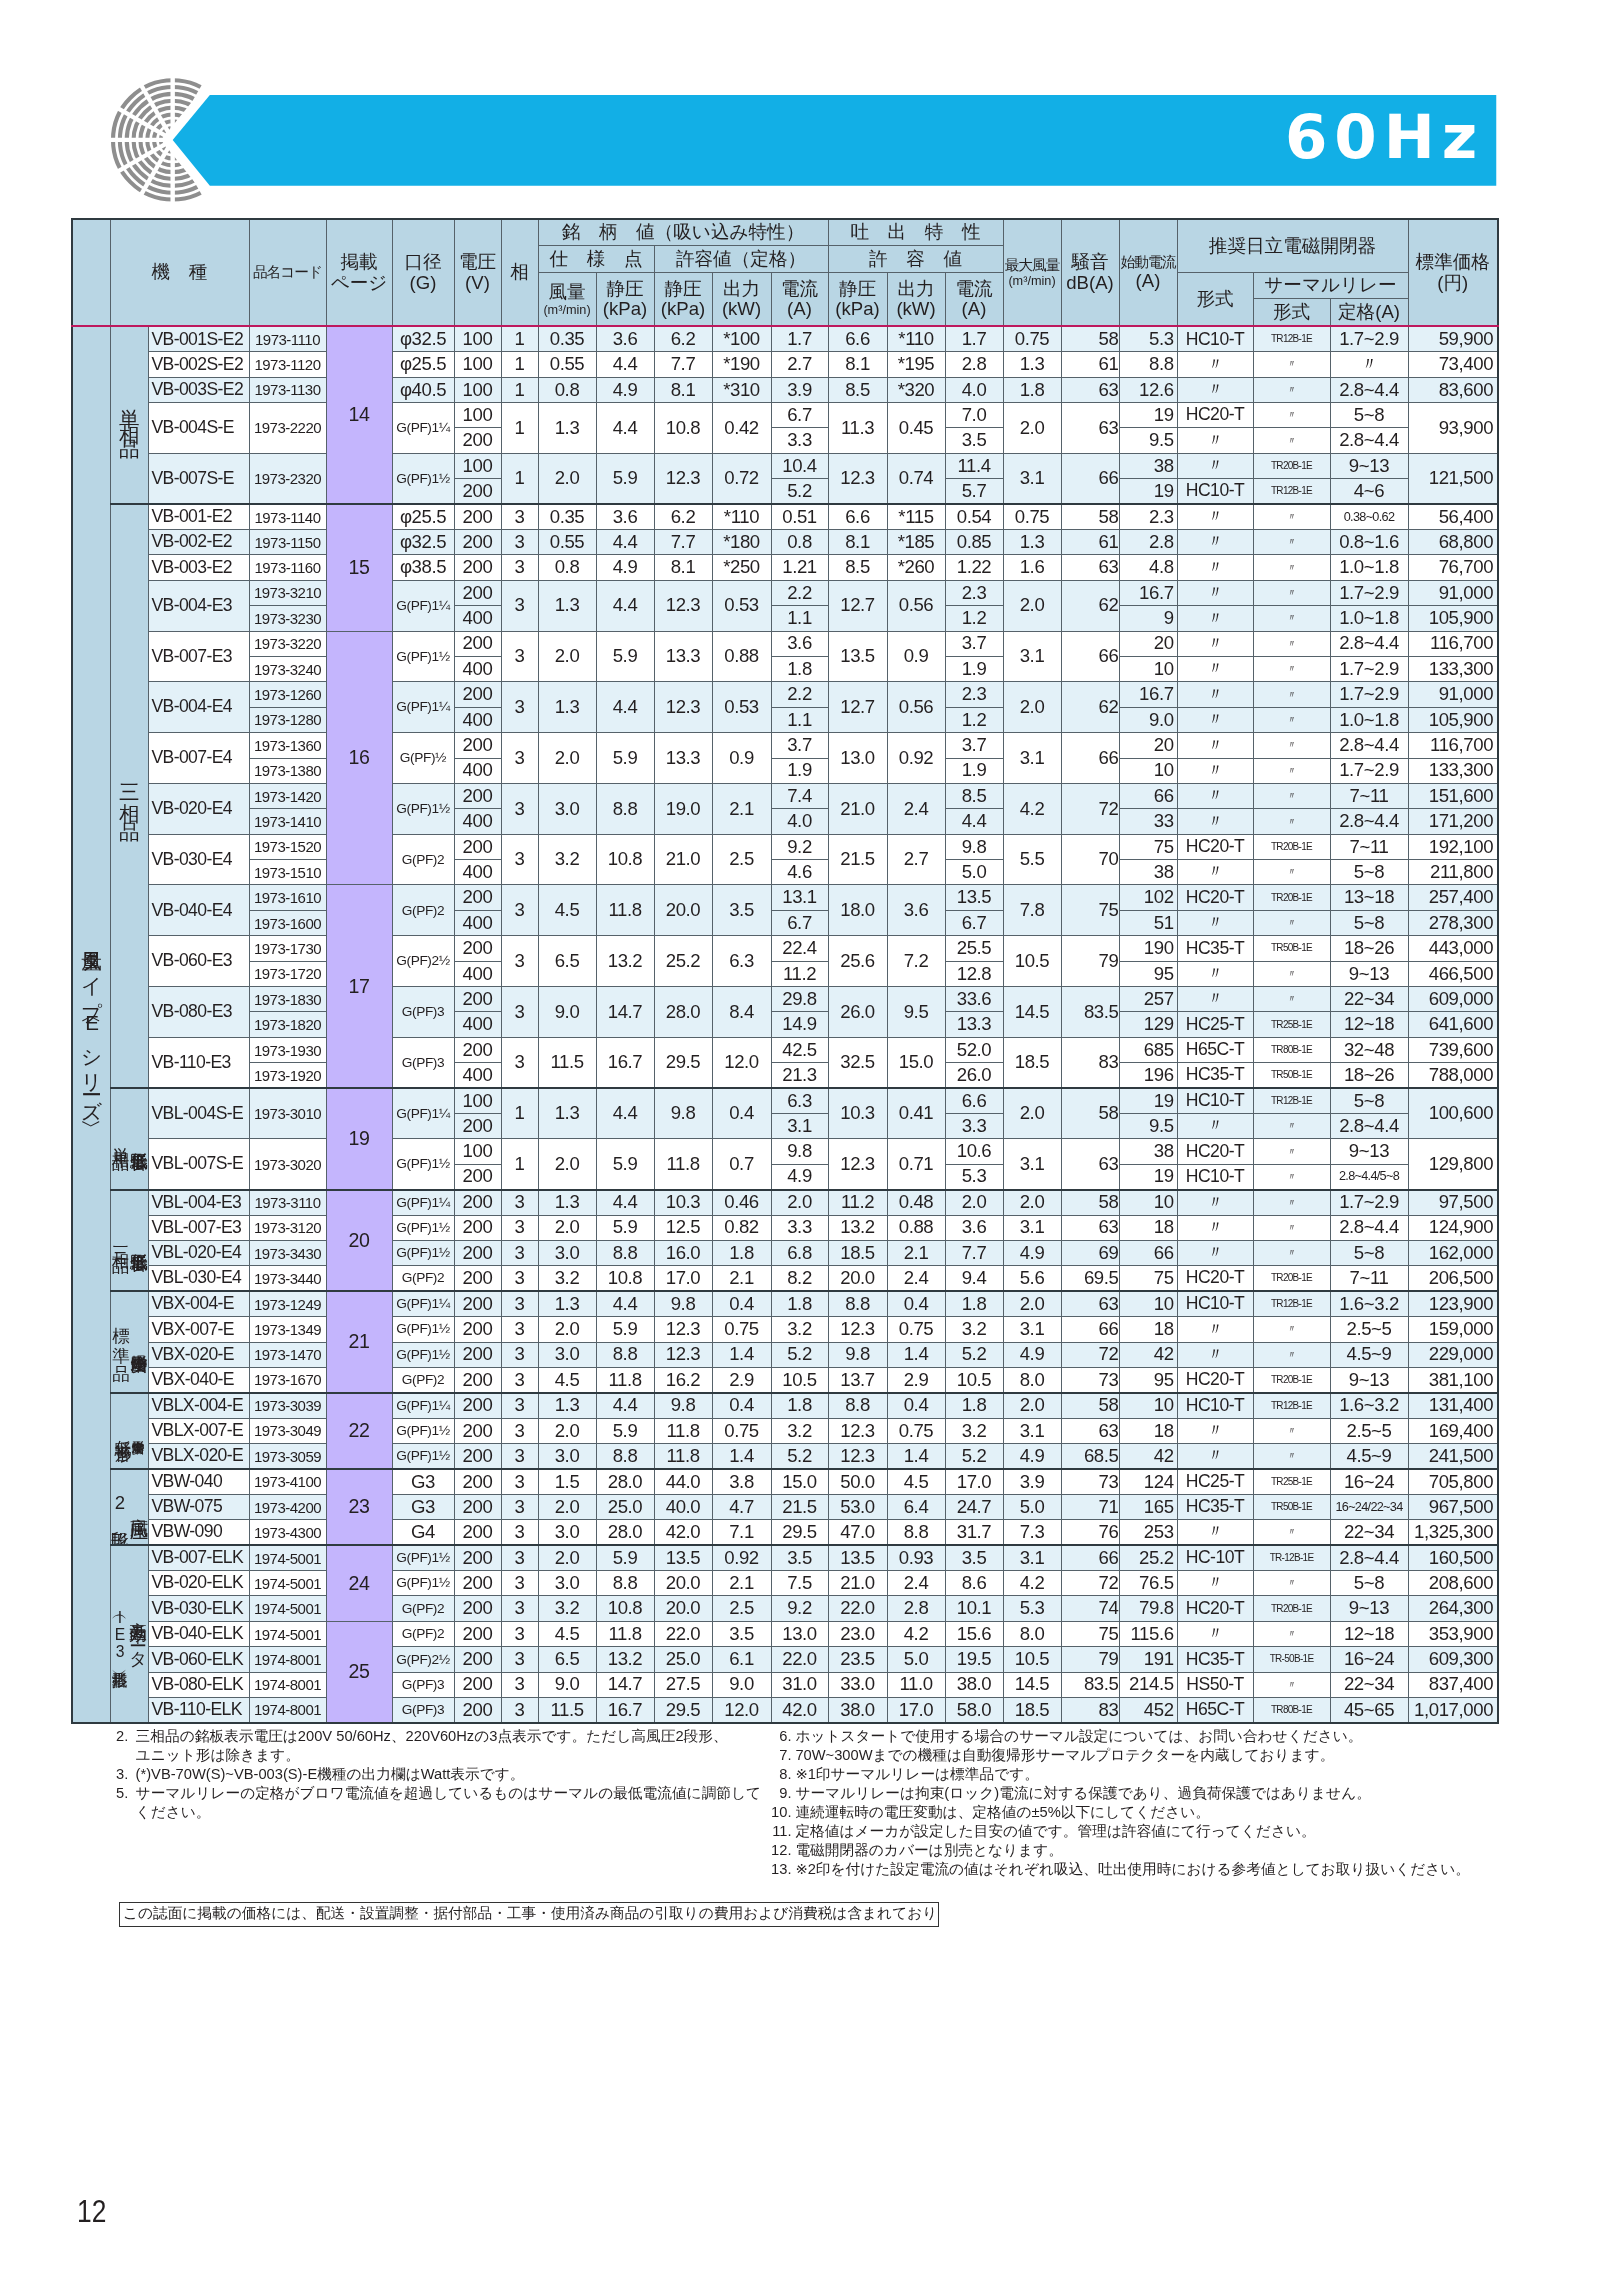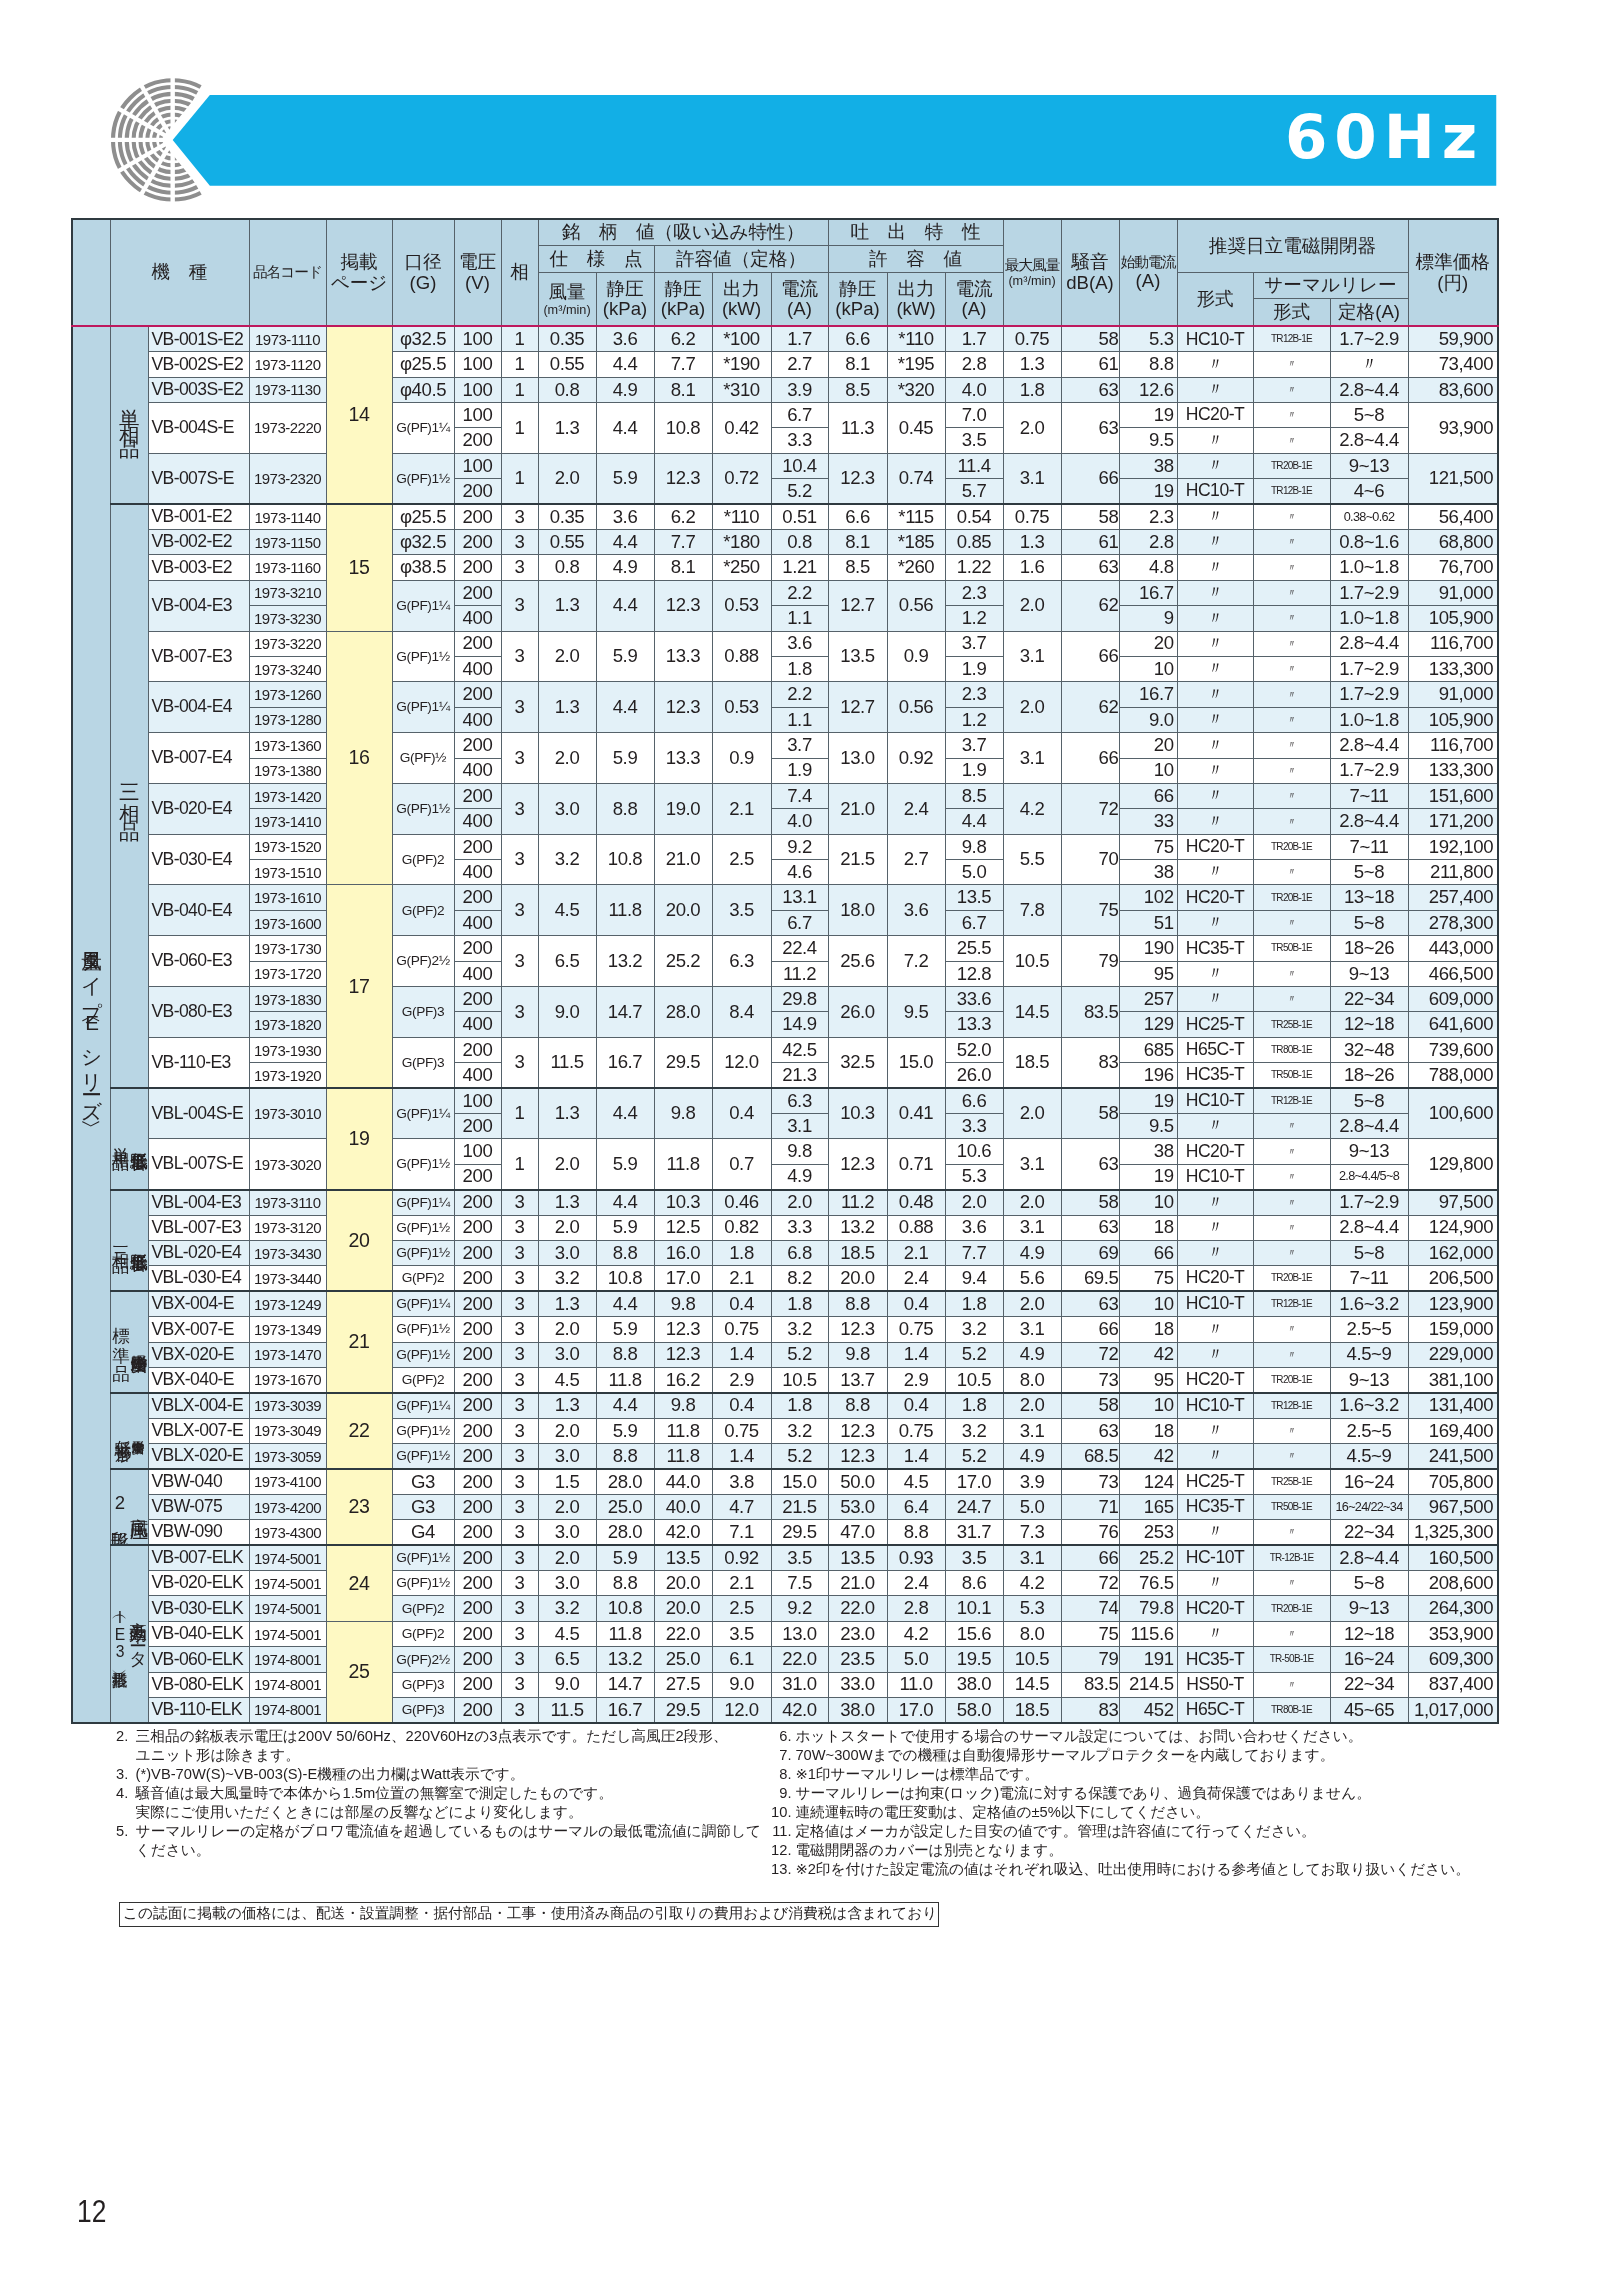--- a/index.html
+++ b/index.html
@@ -30,21 +30,21 @@
   #spec-body tr.grp-top td { border-top:2px solid #2f3a40; }
   #spec-body td.sh { background:var(--shade,#e3f1f8); }
   #spec-body td.series, #spec-body td.cat { background:var(--hdr,#b9d6e4); }
   .vt { writing-mode:vertical-rl; text-orientation:upright; line-height:1; display:inline-block; }
   .series-text { font-size:20.6px; letter-spacing:1px; }
   .catwrap { display:flex; flex-direction:row; justify-content:center; align-items:center; height:100%; }
   .catwrap .vt { margin:0 0.5px; }
 
   #spec-body td.c-model { text-align:left; padding-left:2.9px; font-size:17.6px; letter-spacing:-0.6px; }
   #spec-body td.c-code { font-size:15px; letter-spacing:-0.5px; }
-  #spec-body td.c-page { font-size:19.6px; background:#fef9c3; }
+  #spec-body td.c-page { font-size:19.6px; background:#c4b5fd; }
   #spec-body td.c-bore.gpf { font-size:13.7px; letter-spacing:-0.4px; }
   #spec-body td.c-noise { text-align:right; padding-left:5.9px;margin-top:40px; }
   #spec-body td.c-start_current { text-align:right; padding-right:2.9px; }
   #spec-body td.c-switch_type { font-size:17.6px; letter-spacing:-0.5px; }
   #spec-body td.c-thermal_type { font-size:10px; letter-spacing:-0.7px; }
   #spec-body td.c-thermal_rating.tiny { font-size:12.7px; letter-spacing:-0.7px; }
   #spec-body td.c-price { text-align:right; padding-right:3.9px; }
 
   .notes { position:absolute; top:1727px; font-size:14.7px; white-space:nowrap; }
   #notes-left { left:116px; }
@@ -1345,24 +1345,20 @@
 
   <div id="notes-left" class="notes">
       <div class="note">
         <div class="note-line"><span class="num">2.</span><span class="ntext">三相品の銘板表示電圧は200V 50/60Hz、220V60Hzの3点表示です。ただし高風圧2段形、</span></div>
         <div class="note-line cont"><span class="ntext">ユニット形は除きます。</span></div>
       </div>
       <div class="note">
         <div class="note-line"><span class="num">3.</span><span class="ntext">(*)VB-70W(S)~VB-003(S)-E機種の出力欄はWatt表示です。</span></div>
       </div>
       <div class="note">
-        <div class="note-line"><span class="num">4.</span><span class="ntext">騒音値は最大風量時で本体から1.5m位置の無響室で測定したものです。</span></div>
-        <div class="note-line cont"><span class="ntext">実際にご使用いただくときには部屋の反響などにより変化します。</span></div>
-      </div>
-      <div class="note">
         <div class="note-line"><span class="num">5.</span><span class="ntext">サーマルリレーの定格がブロワ電流値を超過しているものはサーマルの最低電流値に調節して</span></div>
         <div class="note-line cont"><span class="ntext">ください。</span></div>
       </div>
     </div>
   <div id="notes-right" class="notes">
       <div class="note">
         <div class="note-line"><span class="num">6.</span><span class="ntext">ホットスタートで使用する場合のサーマル設定については、お問い合わせください。</span></div>
       </div>
       <div class="note">
         <div class="note-line"><span class="num">7.</span><span class="ntext">70W~300Wまでの機種は自動復帰形サーマルプロテクターを内蔵しております。</span></div>

